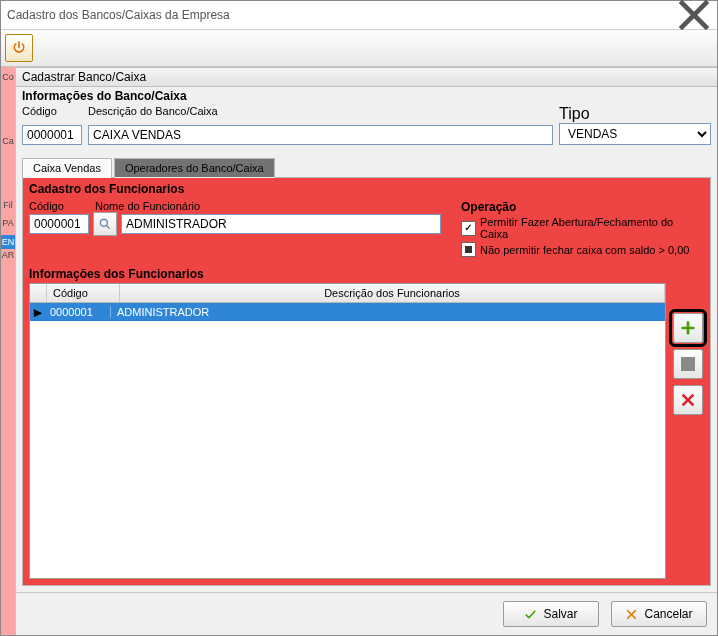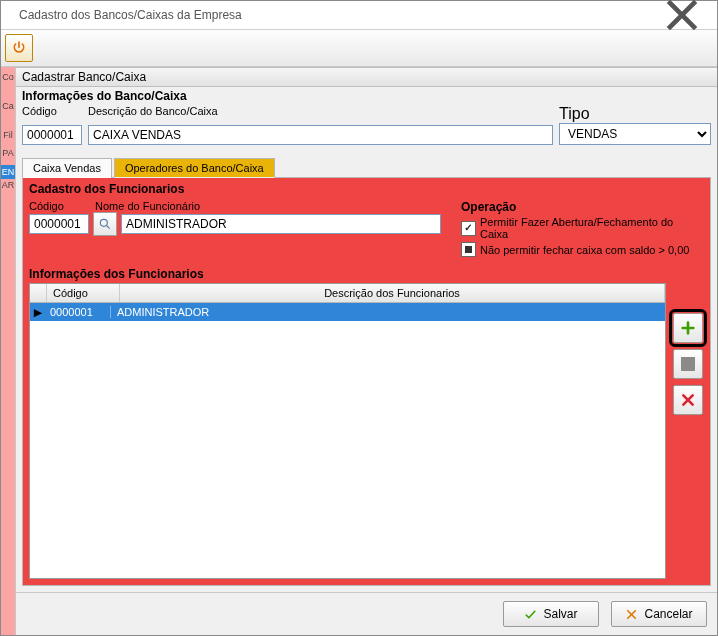--- a/index.html
+++ b/index.html
@@ -1,39 +1,39 @@
 <!DOCTYPE html>
 <html><head>
 <meta charset="utf-8">
 <style>
 html,body{margin:0;padding:0;font-family:"Segoe UI",Tahoma,sans-serif;font-size:12px;color:#000;background:#fff}
 .window{width:718px;height:636px;border:1px solid #8a8a8a;box-sizing:border-box;position:relative;background:#f0f0f0;display:flex;flex-direction:column}
-.titlebar{height:28px;background:#fff;border-bottom:1px solid #d0d0d0;display:flex;align-items:center;justify-content:space-between;padding:0 18px;color:#555}
+.titlebar{height:28px;background:#fff;border-bottom:1px solid #d0d0d0;display:flex;align-items:center;justify-content:space-between;padding:0 6px;color:#555}
 .titlebar .title{font-size:12px}
 .close-x{width:34px;height:20px;display:flex;align-items:center;justify-content:center;color:#555}
 .toolbar{height:32px;background:linear-gradient(#fdfdfd,#e9e9e9);border-bottom:1px solid #c7c7c7;display:flex;align-items:center;padding:2px 4px}
 .power-btn{width:26px;height:26px;border:1px solid #b8860b;border-radius:2px;background:linear-gradient(#fff,#f3e7c1);display:flex;align-items:center;justify-content:center}
 .power-btn svg{width:16px;height:16px}
 .left-strip{width:14px;background:#fca5a5;border-right:1px solid #c7c7c7;font-size:9px;line-height:12px;color:#444;padding-top:4px;text-align:center}
-.left-strip .hv{margin-top:17px}
+.left-strip .hv{margin-top:52px}
 .left-strip .hl{background:#2f86d9;color:#fff;padding:1px 0}
 .body-row{display:flex;flex:1;min-height:0}
 .main{flex:1;display:flex;flex-direction:column;min-width:0}
 .section-bar{background:linear-gradient(#f5f5f5,#e2e2e2);border-bottom:1px solid #bfbfbf;border-top:1px solid #bfbfbf;padding:2px 6px;font-size:12px}
 .group-title{font-weight:bold;padding:2px 6px}
 .form-row{display:flex;align-items:flex-end;gap:6px;padding:0 6px 6px}
 input[type=text],select{border:1px solid #7a9ac0;height:20px;padding:1px 4px;font:inherit;background:#fff;box-sizing:border-box}
 select{height:22px}
 .w-code{width:60px}
 .w-desc{flex:1}
 .w-tipo{width:152px}
 .tabs{display:flex;border-bottom:1px solid #b7b7b7;margin:6px 6px 0;gap:0}
 .tab{padding:3px 10px;border:1px solid #b7b7b7;border-bottom:none;background:#f6f6f6;margin-right:2px;font-size:11px;position:relative;top:1px;cursor:default}
 .tab.inactive{background:#fafafa}
-.tab.active{background:#eab308;border-bottom:1px solid #ececec}
+.tab.active{background:#737373;border-bottom:1px solid #ececec}
 .tab-panel{border:1px solid #b7b7b7;border-top:none;margin:0 6px 6px;flex:1;display:flex;flex-direction:column;background:#ef4444;min-height:0}
 .cad-row{display:flex;align-items:flex-start;gap:20px;padding:2px 6px 6px}
 .cad-left{display:flex;flex-direction:column}
 .cad-left .inline{display:flex;gap:4px;align-items:center}
 .lookup-btn{width:22px;height:22px;border:1px solid #a0a0a0;background:linear-gradient(#fefefe,#e6e6e6);display:flex;align-items:center;justify-content:center}
 .lookup-btn svg{width:14px;height:14px}
 .op-box{border:0;padding-top:0}
 .op-box .hdr{font-weight:bold}
 .chk{display:flex;align-items:center;gap:4px;font-size:11px;margin-top:2px}
 .chk .cb{width:13px;height:13px;border:1px solid #666;background:#fff;display:flex;align-items:center;justify-content:center;font-size:10px;line-height:1}

